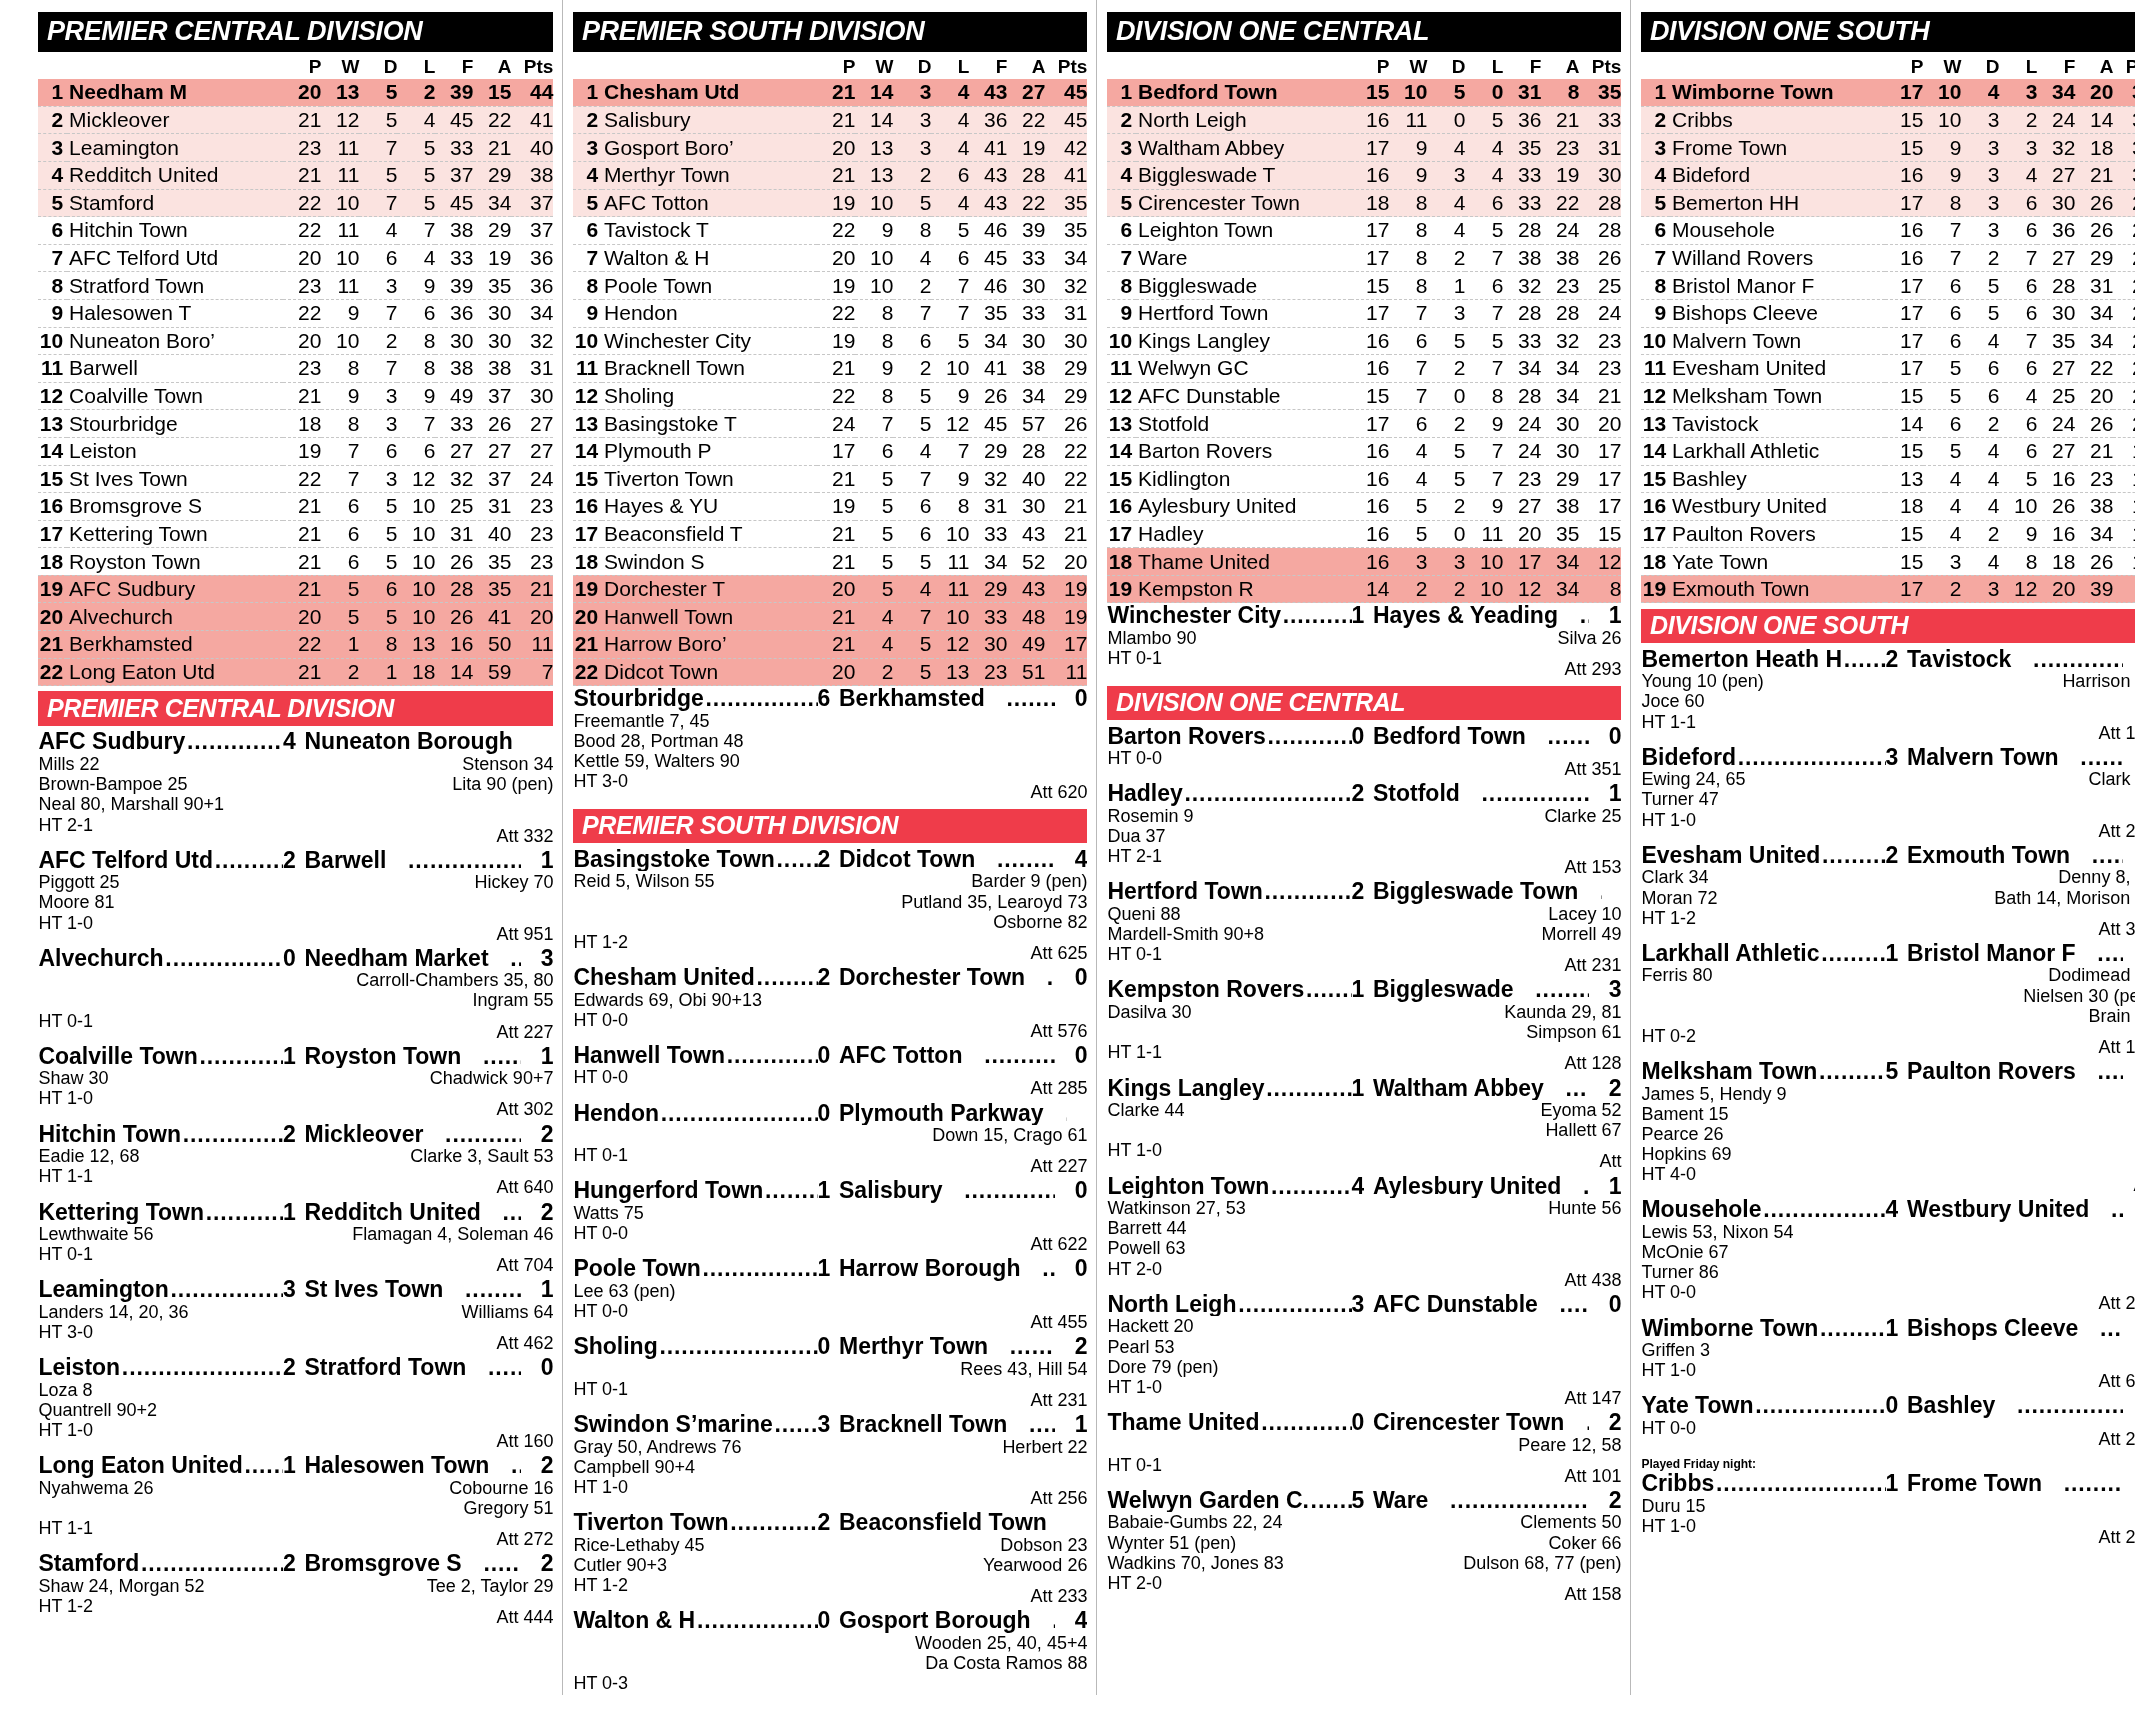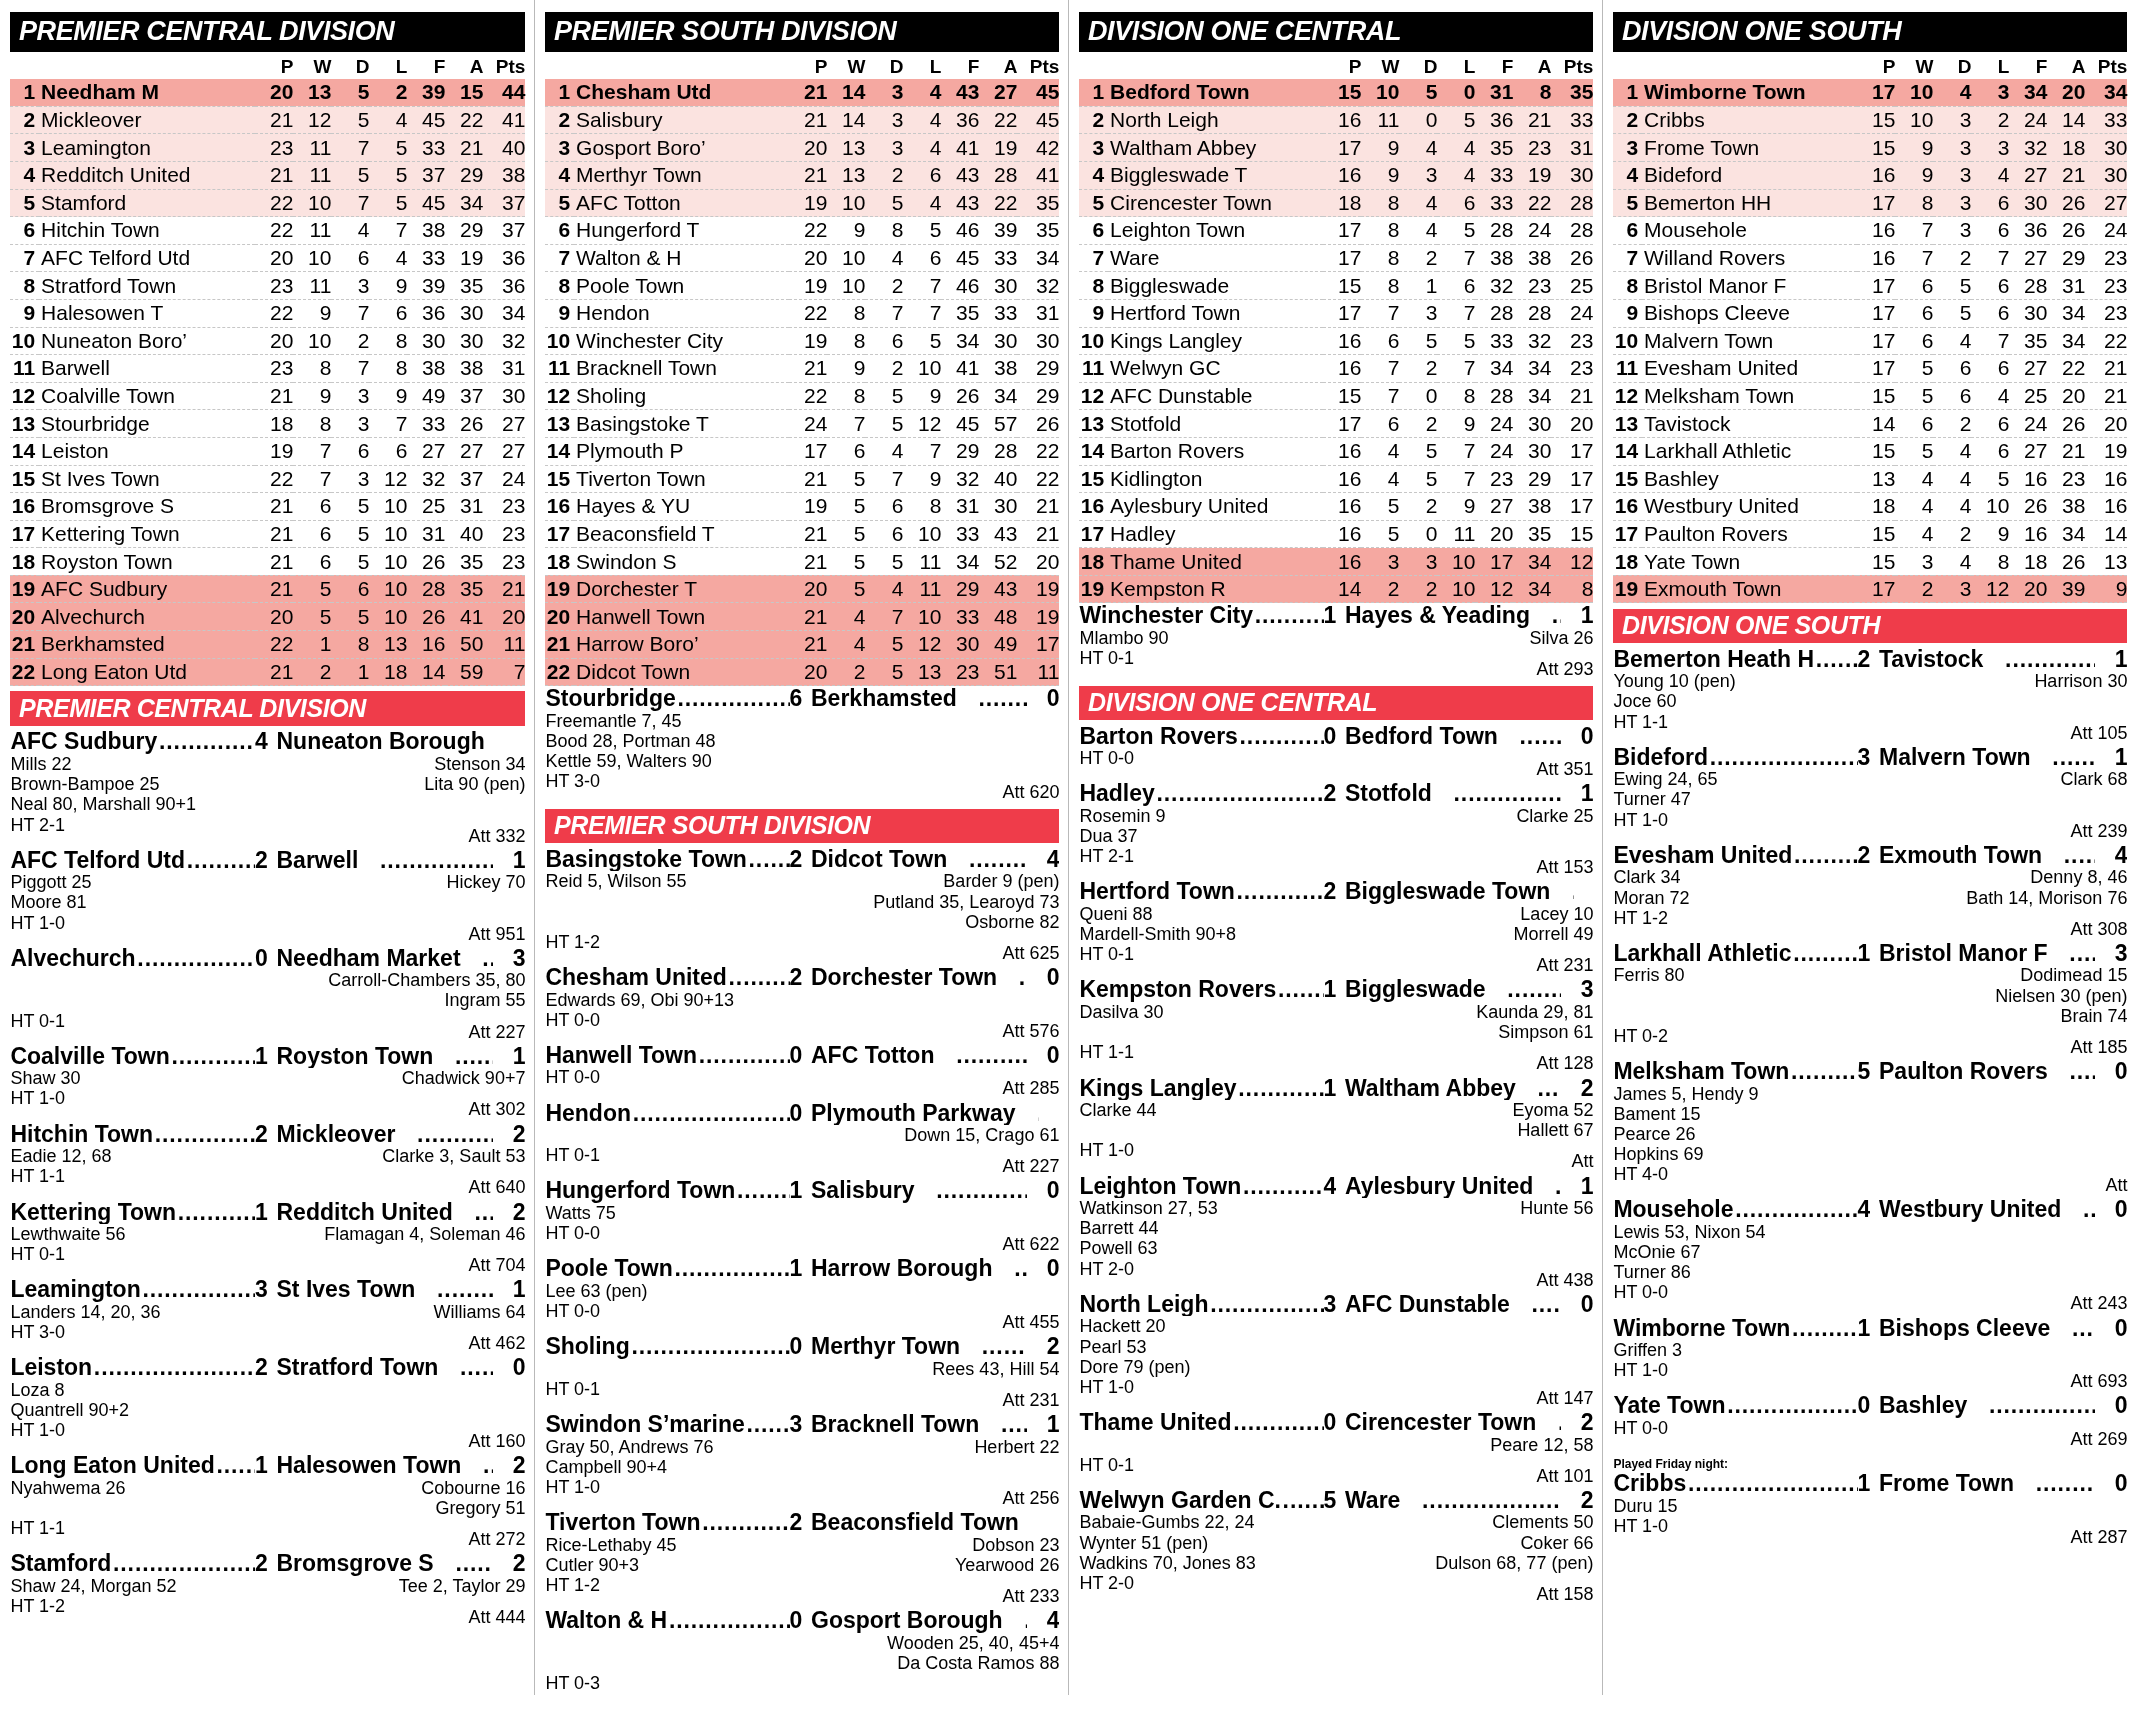--- a/index.html
+++ b/index.html
@@ -9,21 +9,21 @@
     background: #ffffff;
     font-family: "Liberation Sans", sans-serif;
     color: #000;
     overflow: hidden;
   }
   .page { position:relative; width:2136px; height:1732px; }
 
   
   .topnotch { position:absolute; left:0; top:0; width:173px; height:12px; background:#fff; z-index:5;}
 
-  .cols { display:flex; width:1928px; }
+  .cols { display:flex; width:1928px;padding-left:28px; }
   .col { width:534px; padding: 0 8.6px 0 10.4px; }
   .col + .col { border-left: 1.7px solid #b9b9b9; }
 
   
   .tbl-header {
     background:#000; color:#fff;
     font-weight:bold; font-style:italic;
     font-size:27px; letter-spacing:-0.4px;
     padding:6px 5.2px 7px 8.6px;
     margin-top:12px;
@@ -667,21 +667,21 @@
               <td class="num">19</td>
               <td class="num">10</td>
               <td class="num">5</td>
               <td class="num">4</td>
               <td class="num">43</td>
               <td class="num">22</td>
               <td class="pts">35</td>
             </tr>
             <tr>
               <td class="pos">6</td>
-              <td class="tname">Hungerford T</td>
+              <td class="tname">Tavistock T</td>
               <td class="num">22</td>
               <td class="num">9</td>
               <td class="num">8</td>
               <td class="num">5</td>
               <td class="num">46</td>
               <td class="num">39</td>
               <td class="pts">35</td>
             </tr>
             <tr>
               <td class="pos">7</td>

